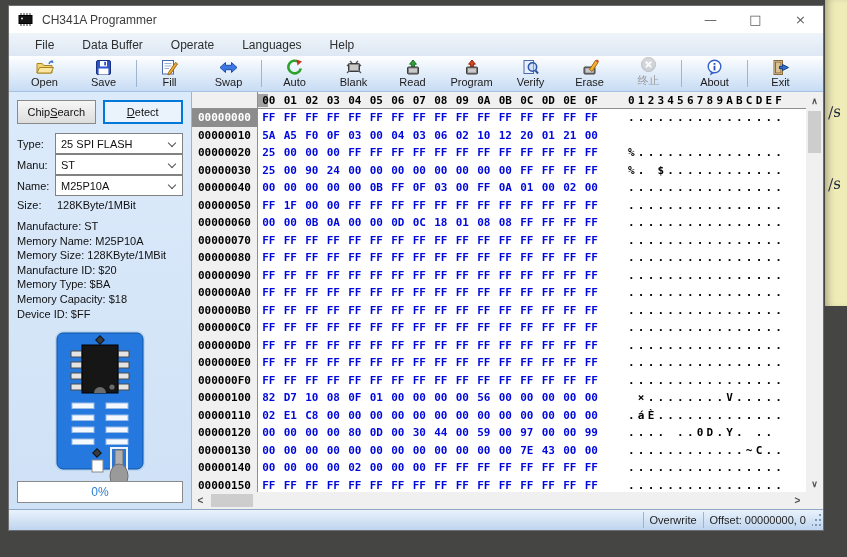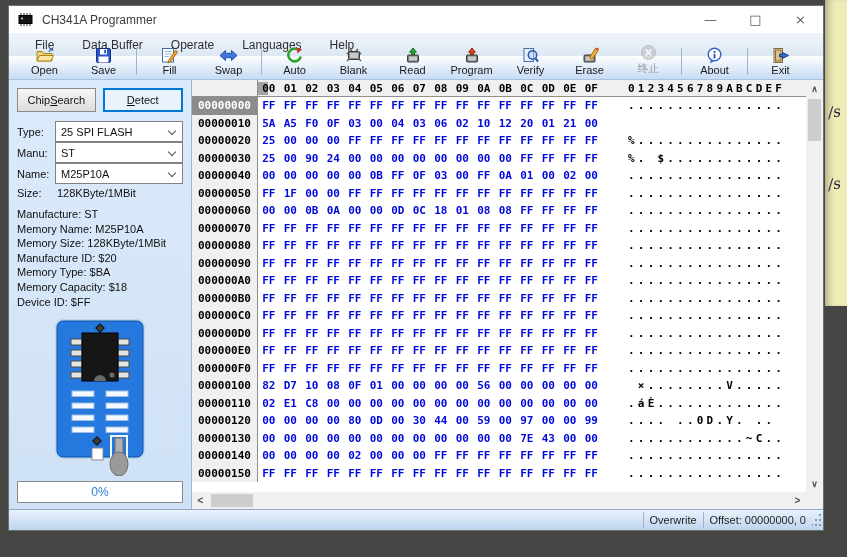--- a/index.html
+++ b/index.html
@@ -20,21 +20,21 @@
   .app-icon { width:18px; height:16px; display:flex; align-items:center; }
   .title-text { margin-left:7px; font-size:12px; color:#3c3c3c; }
   .window-controls { margin-left:auto; display:flex; height:100%; }
   .win-btn { width:45px; height:100%; display:flex; align-items:center; justify-content:center;
     color:#5c5c5c; font-size:13px; font-family:"DejaVu Sans", sans-serif; }
 
   .menubar { height:23px; flex:none; background:linear-gradient(#eff4fa,#dde8f4);
     display:flex; align-items:center; padding-left:12px; font-size:12px; color:#2e2e2e; }
   .menu-item { padding:2px 14px; }
 
-  .toolbar { height:24px; flex:none; background:linear-gradient(#fdfeff,#c7dcf4);
+  .toolbar { height:36px; flex:none; background:linear-gradient(#fdfeff,#c7dcf4);
     border-bottom:1px solid #a7c2e0; display:flex; align-items:flex-end; padding:2px 4px 2px 6px; }
   .tool-btn { width:59px; display:flex; flex-direction:column; align-items:center; gap:0;
     font-size:11px; color:#1a1a1a; padding-bottom:1px; }
   .tool-btn .ticon { height:18px; display:flex; align-items:center; }
   .tool-btn.disabled { color:#9c9c9c; }
   .tool-btn.disabled .ticon { filter:grayscale(1); opacity:.5; }
   .tool-sep { width:1px; height:27px; background:#9db5cf; margin:0 3px 2px; }
 
   .content { flex:1; display:flex; min-height:0; }
 

